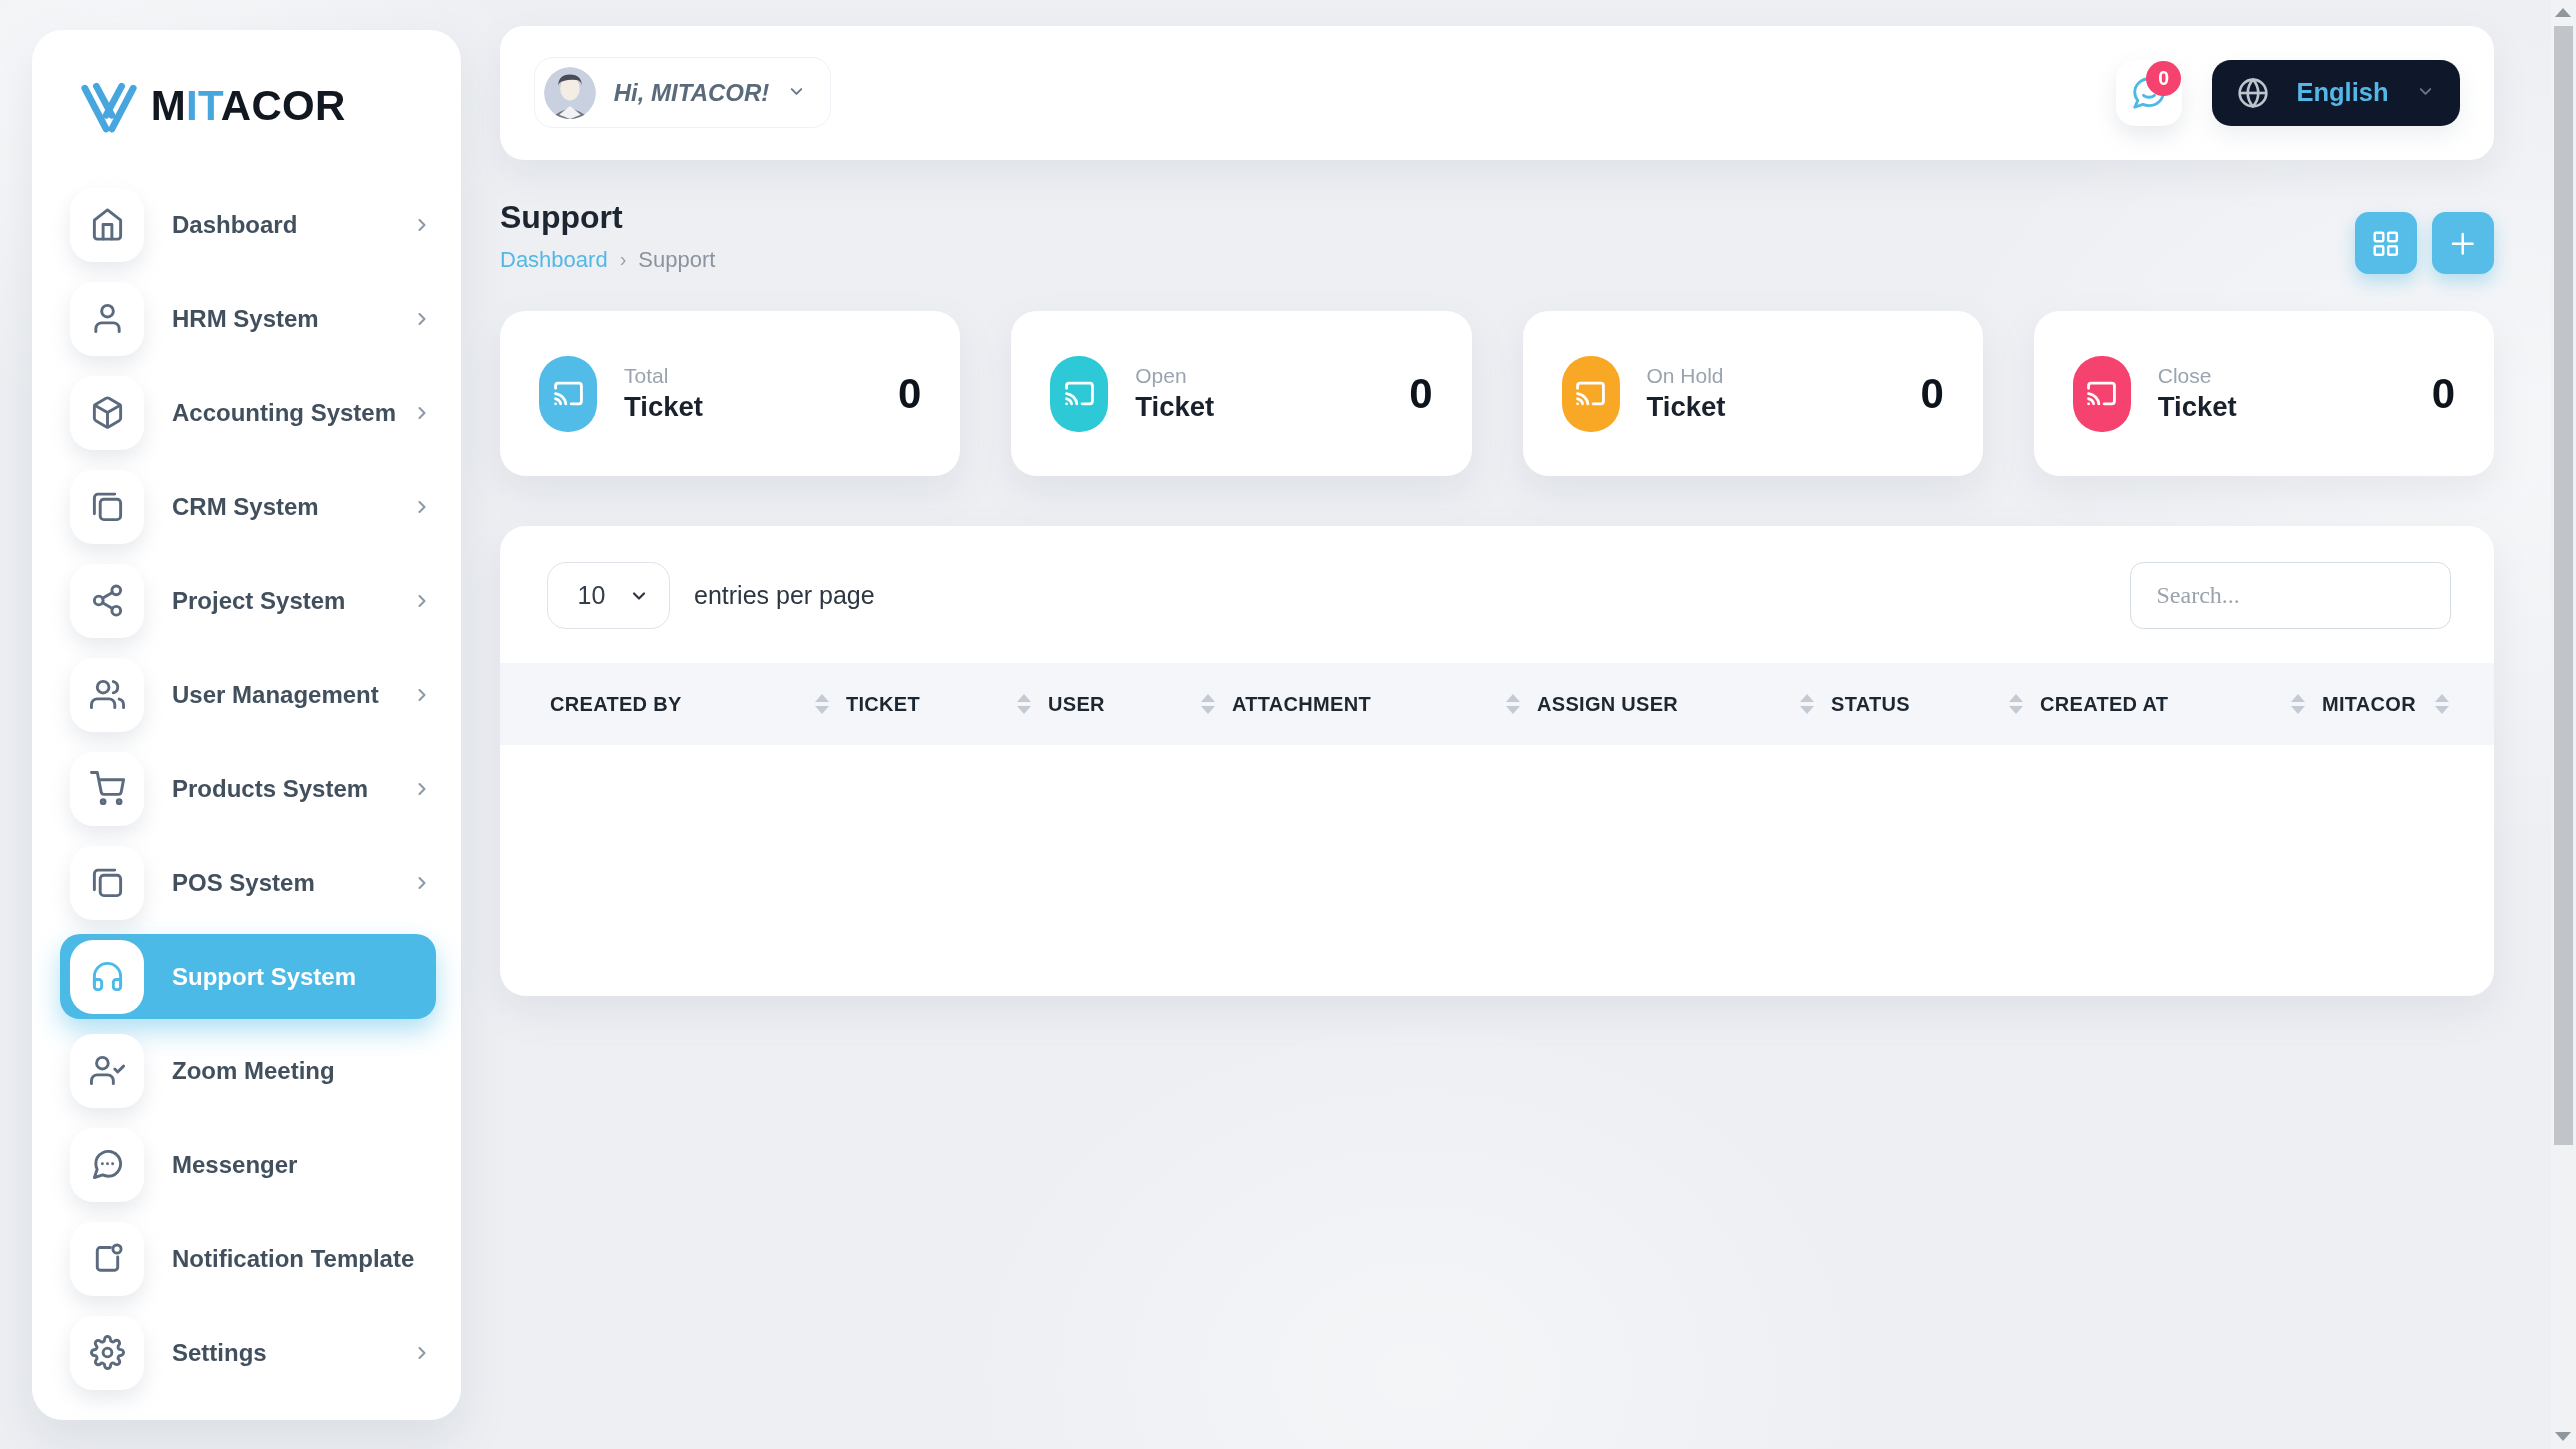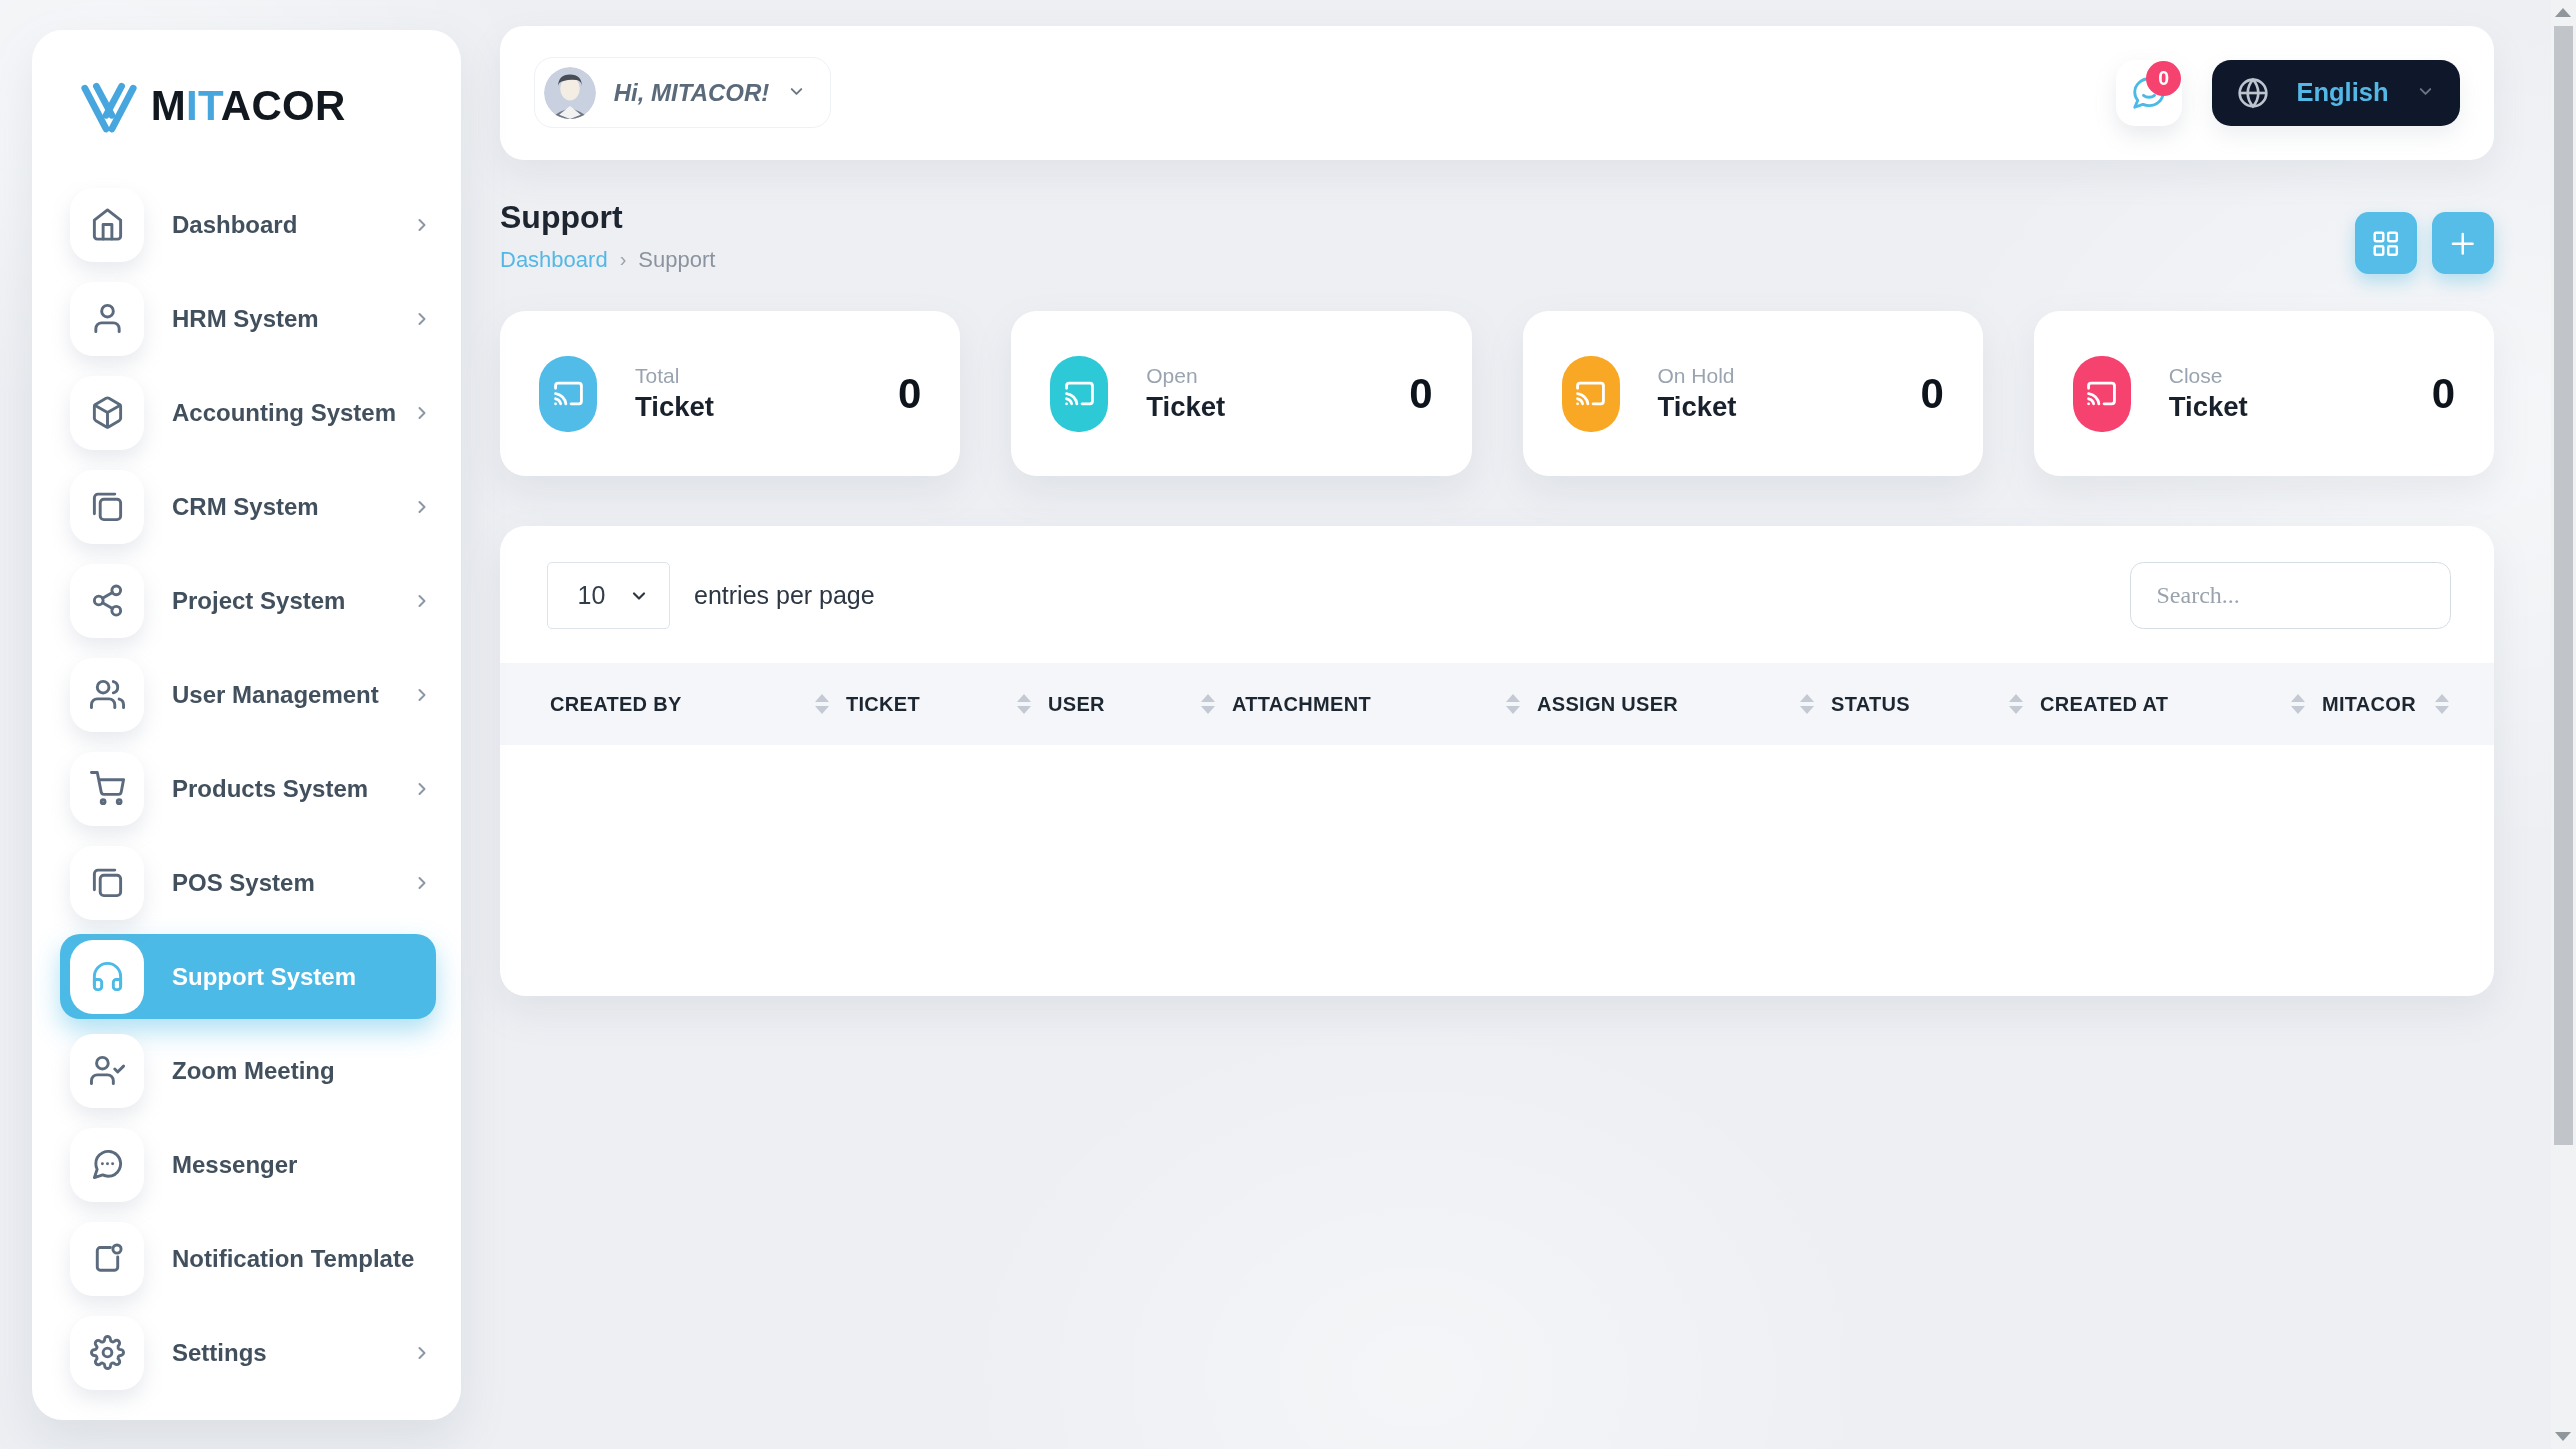--- a/index.html
+++ b/index.html
@@ -64,30 +64,30 @@
   .sq-btn { width:62px; height:62px; border:none; border-radius:13.4px; background:#55bde7;
     box-shadow:0 8px 17.4px rgba(85,189,231,.40); display:flex; align-items:center; justify-content:center; cursor:pointer; }
   .sq-btn svg { width:29.5px; height:29.5px; stroke:#fff; fill:none; stroke-width:2; stroke-linecap:round; stroke-linejoin:round; }
 
   
   .stats { position:absolute; left:500px; top:311px; width:1994px; display:flex; gap:51px; }
   .stat-card { flex:1; height:165px; background:#fff; border-radius:25.5px;
     box-shadow:0 16px 37px rgba(130,140,155,.13); display:flex; align-items:center; padding:0 39px; }
   .stat-icon { width:58px; height:76px; border-radius:28px; display:flex; align-items:center; justify-content:center; flex:0 0 auto; }
   .stat-icon svg { width:31px; height:31px; stroke:#fff; fill:none; stroke-width:2.2; stroke-linecap:round; stroke-linejoin:round; }
-  .stat-text { margin-left:38px; }
+  .stat-text { margin-left:27px; }
   .stat-small { font-size:21px; color:#9aa4b0; }
   .stat-big { font-size:27.5px; font-weight:700; color:#18212c; margin-top:2.7px; }
   .stat-value { margin-left:auto; font-size:42px; font-weight:700; color:#0d141c; }
 
   
   .table-card { position:absolute; left:500px; top:526px; width:1994px; height:470px; background:#fff;
     border-radius:25.5px; box-shadow:0 16px 37px rgba(130,140,155,.13); overflow:hidden; }
   .controls { display:flex; align-items:center; padding:36px 43px 0 47px; }
-  .select-box { width:123px; height:67px; border:1.3px solid #dfe4ea; border-radius:5px; background:#fff;
+  .select-box { width:123px; height:67px; border:1.3px solid #dfe4ea; border-radius:19px; background:#fff;
     display:flex; align-items:center; justify-content:space-between; padding:0 20px 0 29.5px; cursor:pointer; }
   .select-box .val { font-size:25px; color:#333e4a; }
   .select-box svg { width:20px; height:20px; stroke:#2c3743; fill:none; stroke-width:2.6; stroke-linecap:round; stroke-linejoin:round; }
   .entries-label { margin-left:24px; font-size:25px; color:#2c3743; }
   .search-input { margin-left:auto; width:321px; height:67px; border:1.3px solid #d5dce2; border-radius:13.4px;
     padding:0 25.5px; font-size:24px; color:#333e4a; font-family:Liberation Serif, serif; outline:none; background:#fff; }
   .search-input::placeholder { color:#9aa3ad; }
   .thead { margin-top:34px; height:82px; background:#f5f6fa; display:flex; align-items:center; padding:0 28px 0 50px; }
   .th { display:flex; align-items:center; justify-content:space-between; padding-right:17.4px; flex:0 0 auto; }
   .th:last-child { flex:1 1 auto; }

